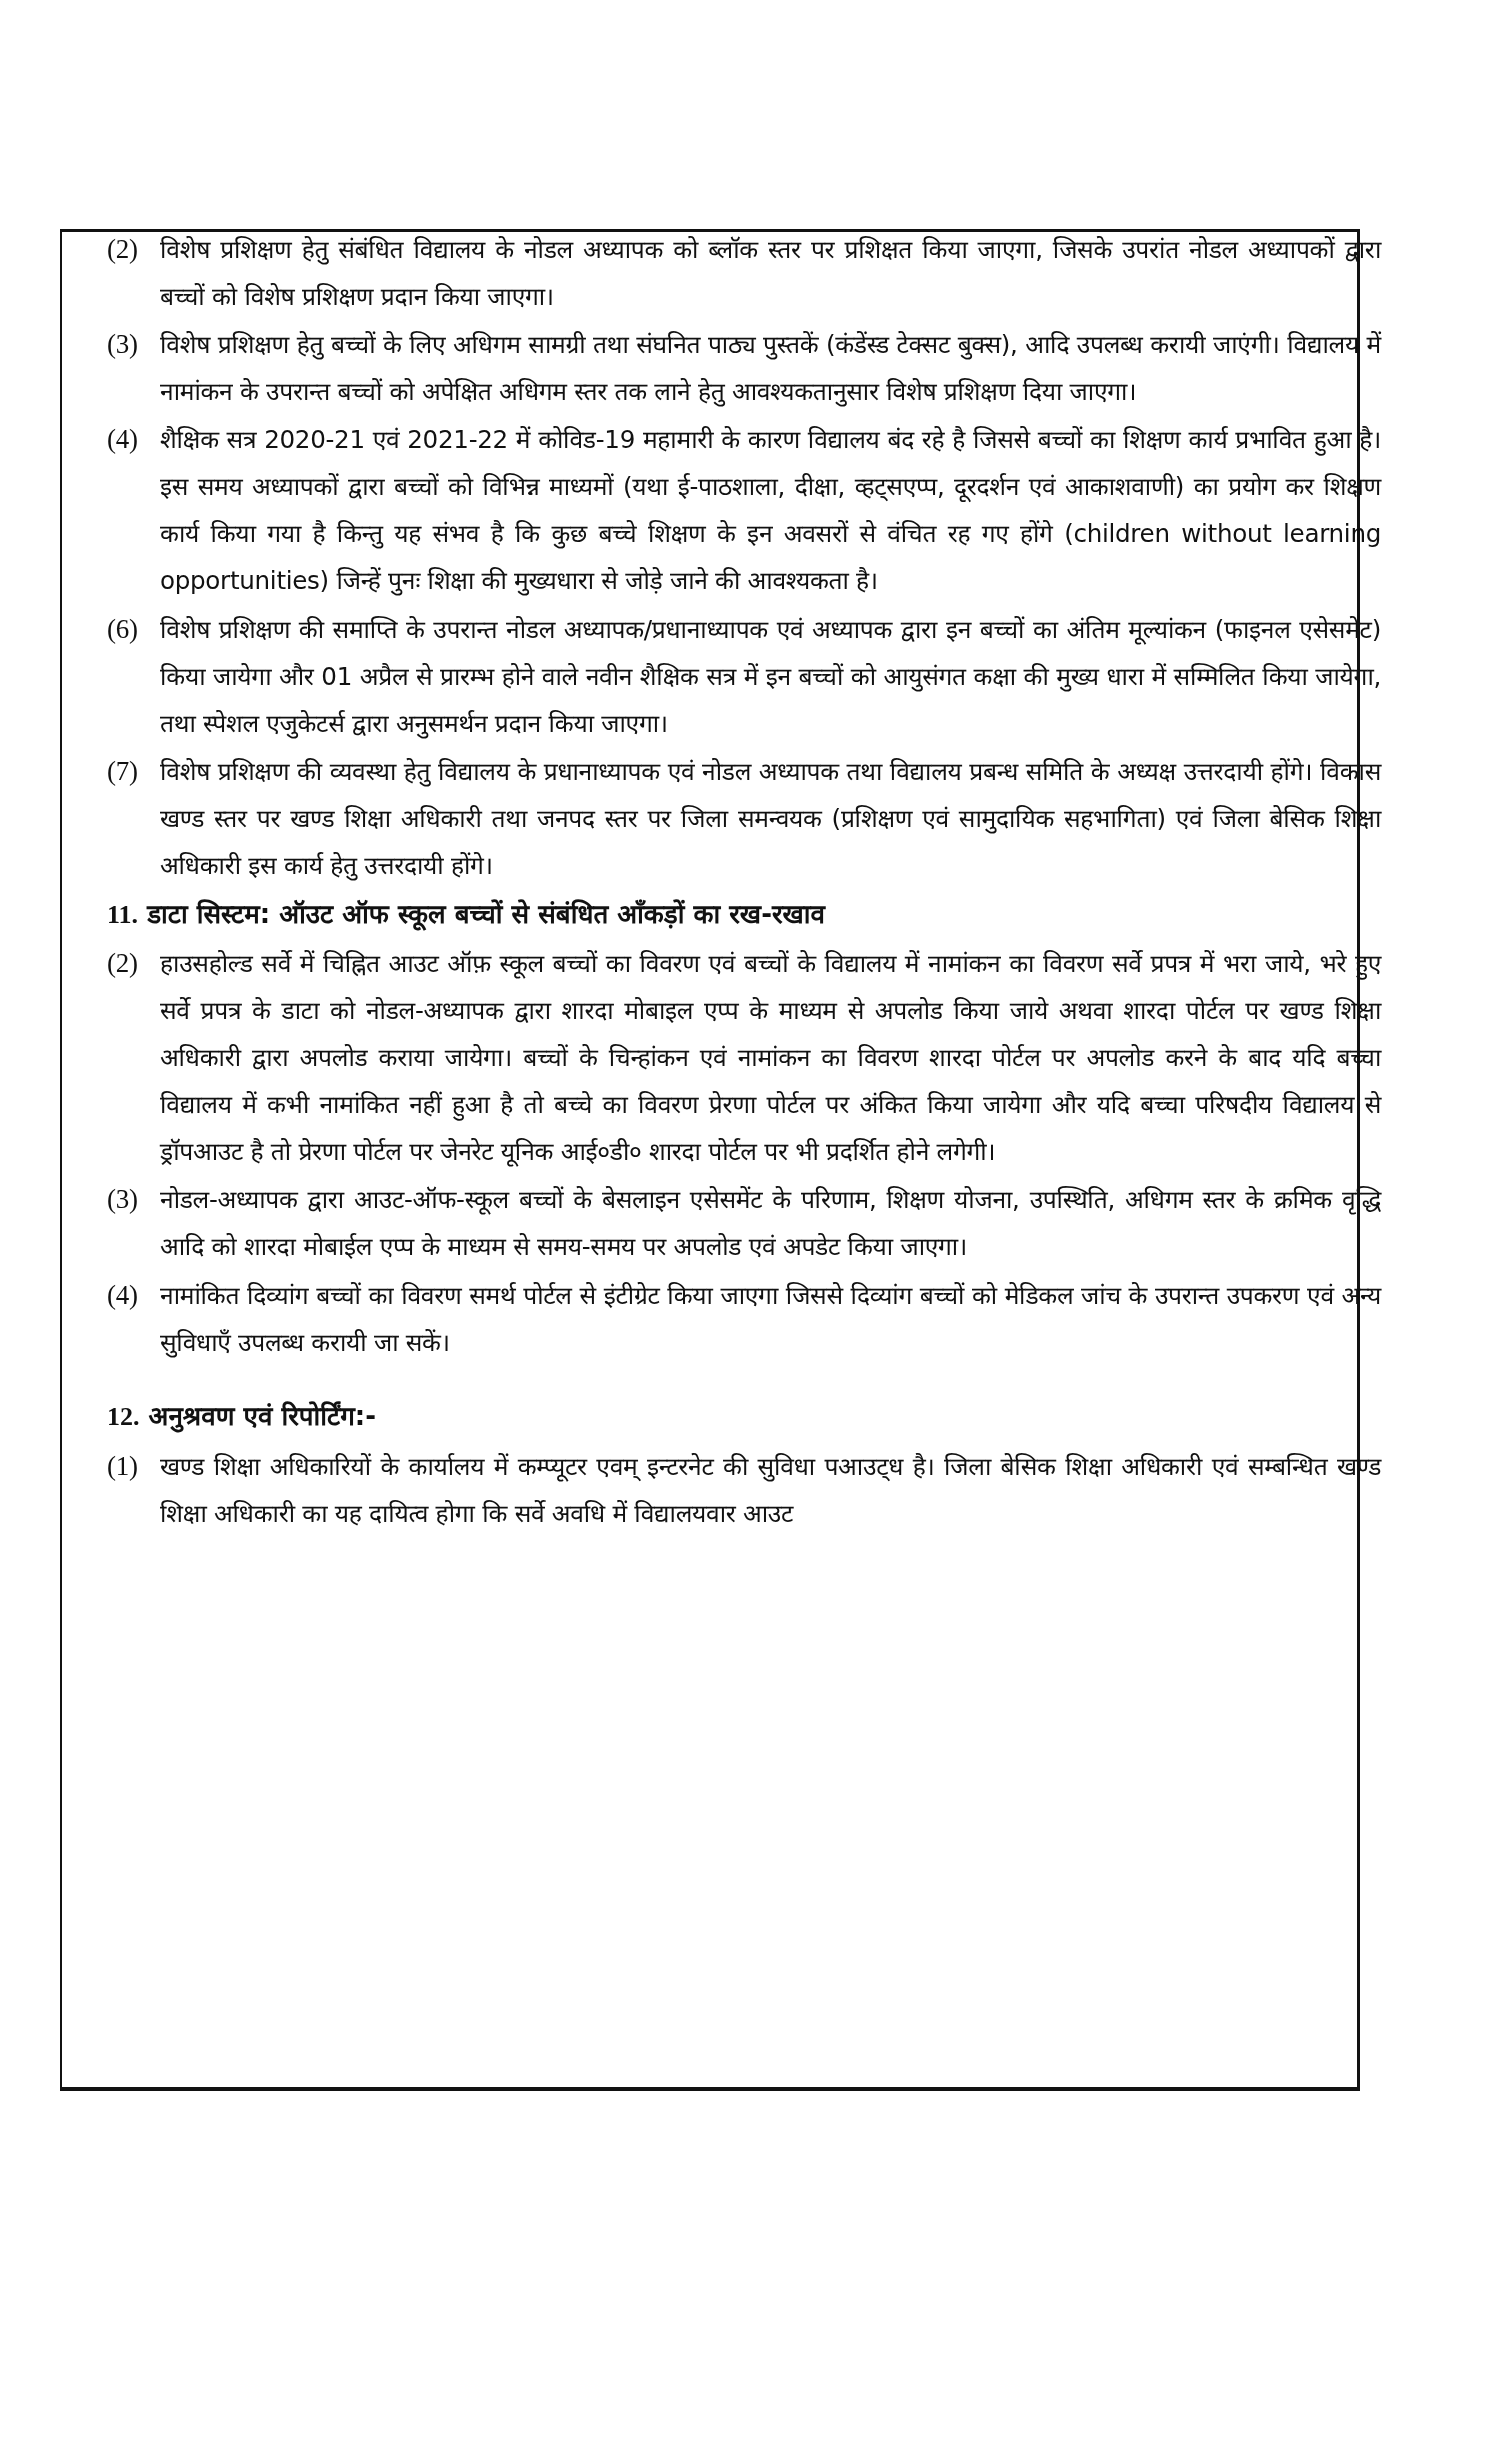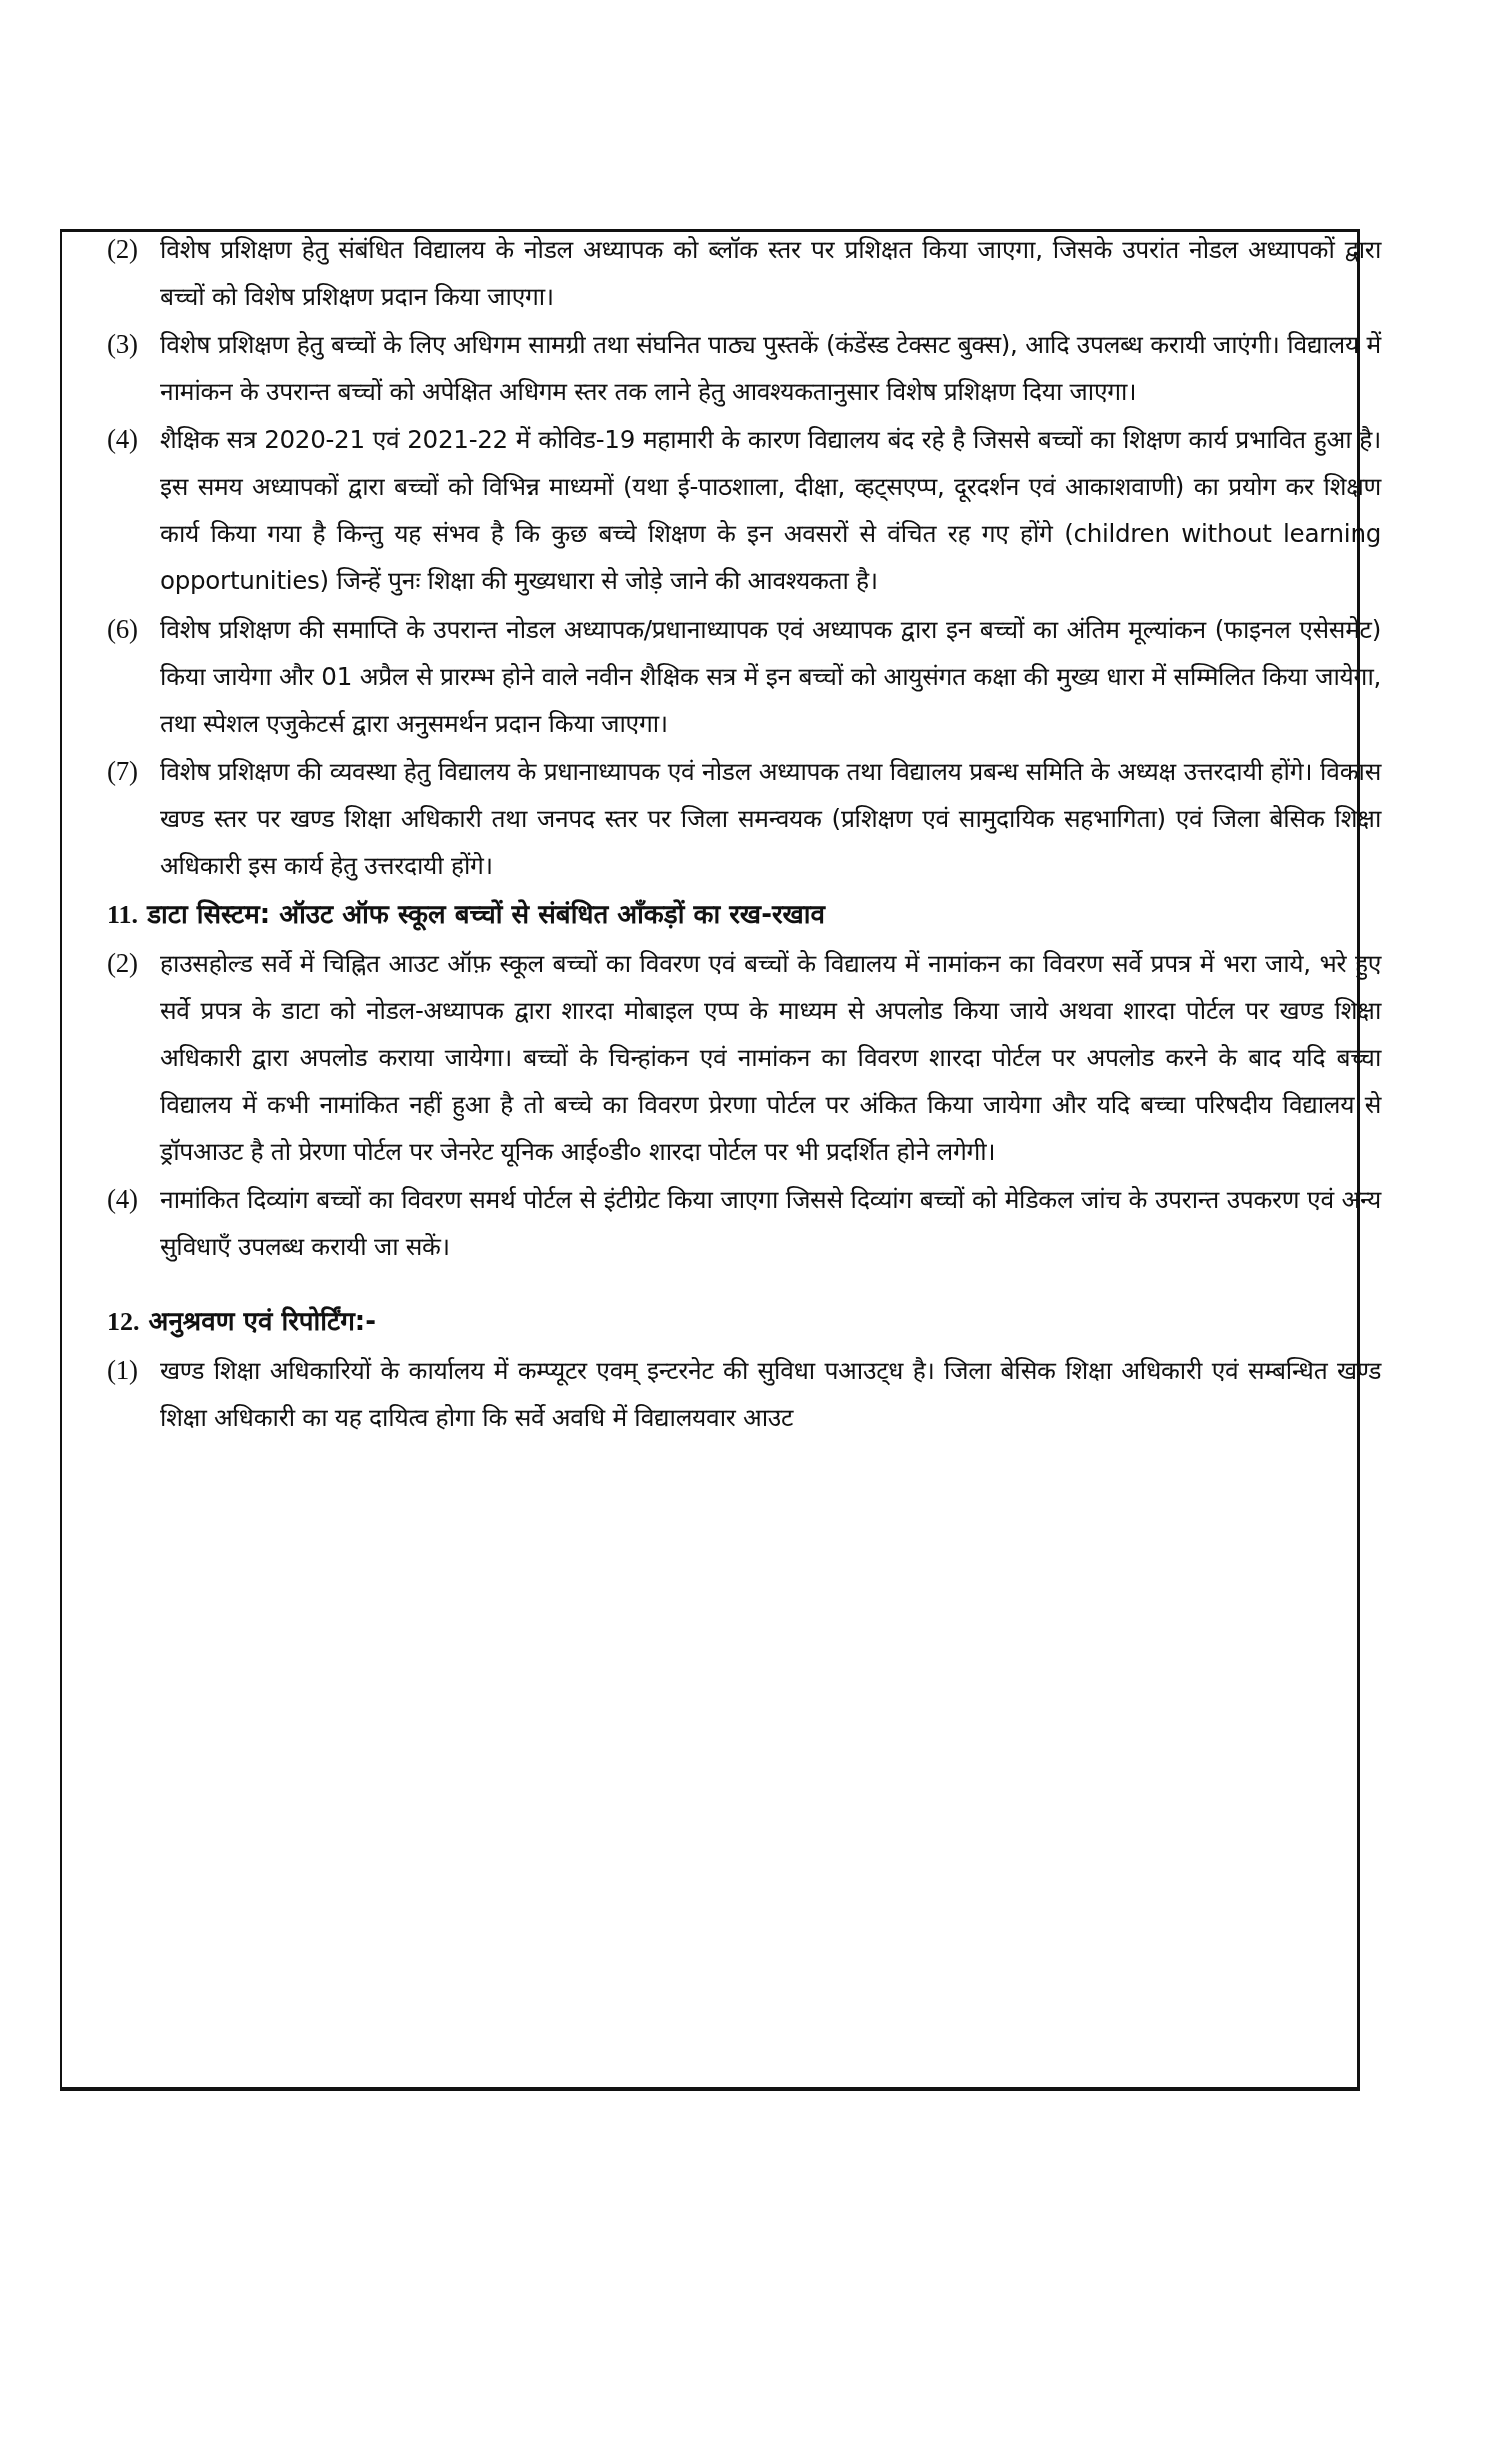--- a/index.html
+++ b/index.html
@@ -47,20 +47,21 @@
 
   <p class="para"><span class="num">(6)</span><span>विशेष प्रशिक्षण की समाप्ति के उपरान्त नोडल अध्यापक/प्रधानाध्यापक एवं अध्यापक द्वारा इन बच्चों का अंतिम मूल्यांकन (फाइनल एसेसमेंट) किया जायेगा और 01 अप्रैल से प्रारम्भ होने वाले नवीन शैक्षिक सत्र में इन बच्चों को आयुसंगत कक्षा की मुख्य धारा में सम्मिलित किया जायेगा, तथा स्पेशल एजुकेटर्स द्वारा अनुसमर्थन प्रदान किया जाएगा।</span></p>
 
   <p class="para"><span class="num">(7)</span><span>विशेष प्रशिक्षण की व्यवस्था हेतु विद्यालय के प्रधानाध्यापक एवं नोडल अध्यापक तथा विद्यालय प्रबन्ध समिति के अध्यक्ष उत्तरदायी होंगे। विकास खण्ड स्तर पर खण्ड शिक्षा अधिकारी तथा जनपद स्तर पर जिला समन्वयक (प्रशिक्षण एवं सामुदायिक सहभागिता) एवं जिला बेसिक शिक्षा अधिकारी इस कार्य हेतु उत्तरदायी होंगे।</span></p>
 
   <div class="heading"><span class="hnum">11.</span> <span class="htext">डाटा सिस्टम: ऑउट ऑफ स्कूल बच्चों से संबंधित आँकड़ों का रख-रखाव</span></div>
 
 
   <p class="para"><span class="num">(2)</span><span>हाउसहोल्ड सर्वे में चिह्नित आउट ऑफ़ स्कूल बच्चों का विवरण एवं बच्चों के विद्यालय में नामांकन का विवरण सर्वे प्रपत्र में भरा जाये, भरे हुए सर्वे प्रपत्र के डाटा को नोडल-अध्यापक द्वारा शारदा मोबाइल एप्प के माध्यम से अपलोड किया जाये अथवा शारदा पोर्टल पर खण्ड शिक्षा अधिकारी द्वारा अपलोड कराया जायेगा। बच्चों के चिन्हांकन एवं नामांकन का विवरण शारदा पोर्टल पर अपलोड करने के बाद यदि बच्चा विद्यालय में कभी नामांकित नहीं हुआ है तो बच्चे का विवरण प्रेरणा पोर्टल पर अंकित किया जायेगा और यदि बच्चा परिषदीय विद्यालय से ड्रॉपआउट है तो प्रेरणा पोर्टल पर जेनरेट यूनिक आई०डी० शारदा पोर्टल पर भी प्रदर्शित होने लगेगी।</span></p>
 
+  <p class="para"><span class="num">(3)</span><span>नोडल-अध्यापक द्वारा आउट-ऑफ-स्कूल बच्चों के बेसलाइन एसेसमेंट के परिणाम, शिक्षण योजना, उपस्थिति, अधिगम स्तर के क्रमिक वृद्धि आदि को शारदा मोबाईल एप्प के माध्यम से समय-समय पर अपलोड एवं अपडेट किया जाएगा।</span></p>
 
   <p class="para"><span class="num">(4)</span><span>नामांकित दिव्यांग बच्चों का विवरण समर्थ पोर्टल से इंटीग्रेट किया जाएगा जिससे दिव्यांग बच्चों को मेडिकल जांच के उपरान्त उपकरण एवं अन्य सुविधाएँ उपलब्ध करायी जा सकें।</span></p>
 
 
   <div class="gap"></div>
 
   <div class="heading"><span class="hnum">12.</span> <span class="htext">अनुश्रवण एवं रिपोर्टिंग:-</span></div>
 
   <p class="para"><span class="num">(1)</span><span>खण्ड शिक्षा अधिकारियों के कार्यालय में कम्प्यूटर एवम् इन्टरनेट की सुविधा पआउट्ध है। जिला बेसिक शिक्षा अधिकारी एवं सम्बन्धित खण्ड शिक्षा अधिकारी का यह दायित्व होगा कि सर्वे अवधि में विद्यालयवार आउट</span></p>
 

